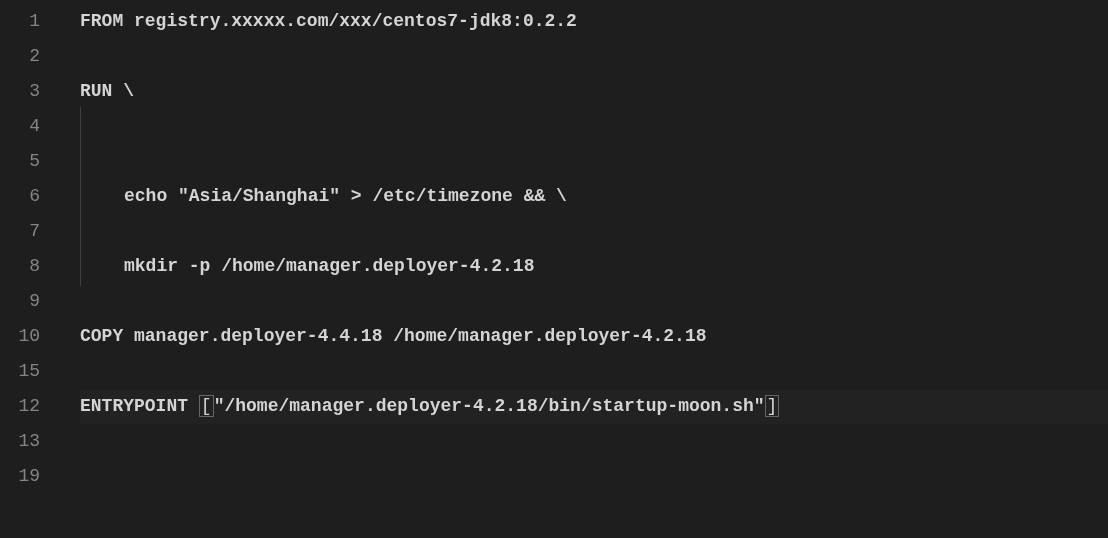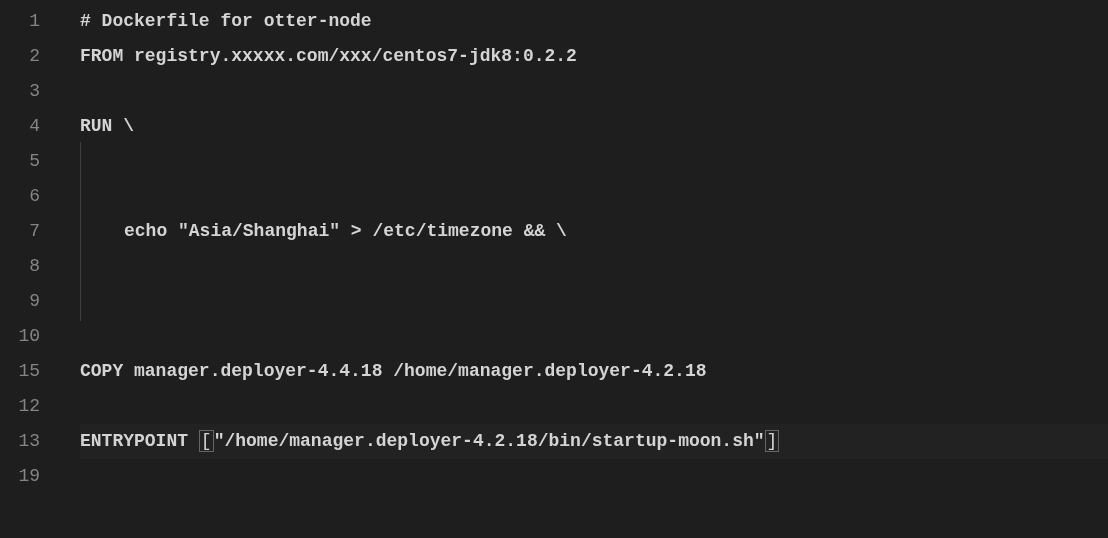--- a/index.html
+++ b/index.html
@@ -94,27 +94,26 @@
       <div class="line-num">7</div>
       <div class="line-num">8</div>
       <div class="line-num">9</div>
       <div class="line-num">10</div>
       <div class="line-num">15</div>
       <div class="line-num">12</div>
       <div class="line-num">13</div>
       <div class="line-num">19</div>
     </div>
   <div class="code-area">
-      <div class="code-line"><span class="comment bold"># Dockerfile for otter-node</span></div>
       <div class="code-line"><span class="instr">FROM</span><span class="plain bold"> registry.xxxxx.com/xxx/centos7-jdk8:0.2.2</span></div>
       <div class="code-line"></div>
       <div class="code-line"><span class="instr">RUN</span><span class="plain bold"> \</span></div>
       <div class="code-line"><span class="indent-cell">    </span></div>
       <div class="code-line"><span class="indent-cell">    </span></div>
       <div class="code-line"><span class="indent-cell">    </span><span class="plain bold">echo "Asia/Shanghai" &gt; /etc/timezone &amp;&amp; \</span></div>
       <div class="code-line"><span class="indent-cell">    </span></div>
-      <div class="code-line"><span class="indent-cell">    </span></div>
+      <div class="code-line"><span class="indent-cell">    </span><span class="plain bold">mkdir -p /home/manager.deployer-4.2.18</span></div>
       <div class="code-line"></div>
       <div class="code-line"><span class="instr">COPY</span><span class="plain bold"> manager.deployer-4.4.18 /home/manager.deployer-4.2.18</span></div>
       <div class="code-line"></div>
       <div class="code-line highlight-line"><span class="instr">ENTRYPOINT</span><span class="plain"> </span><span class="plain bracket-box">[</span><span class="plain bold">"/home/manager.deployer-4.2.18/bin/startup-moon.sh"</span><span class="plain bracket-box">]</span></div>
     </div>
 </div>
 
 </body></html>

